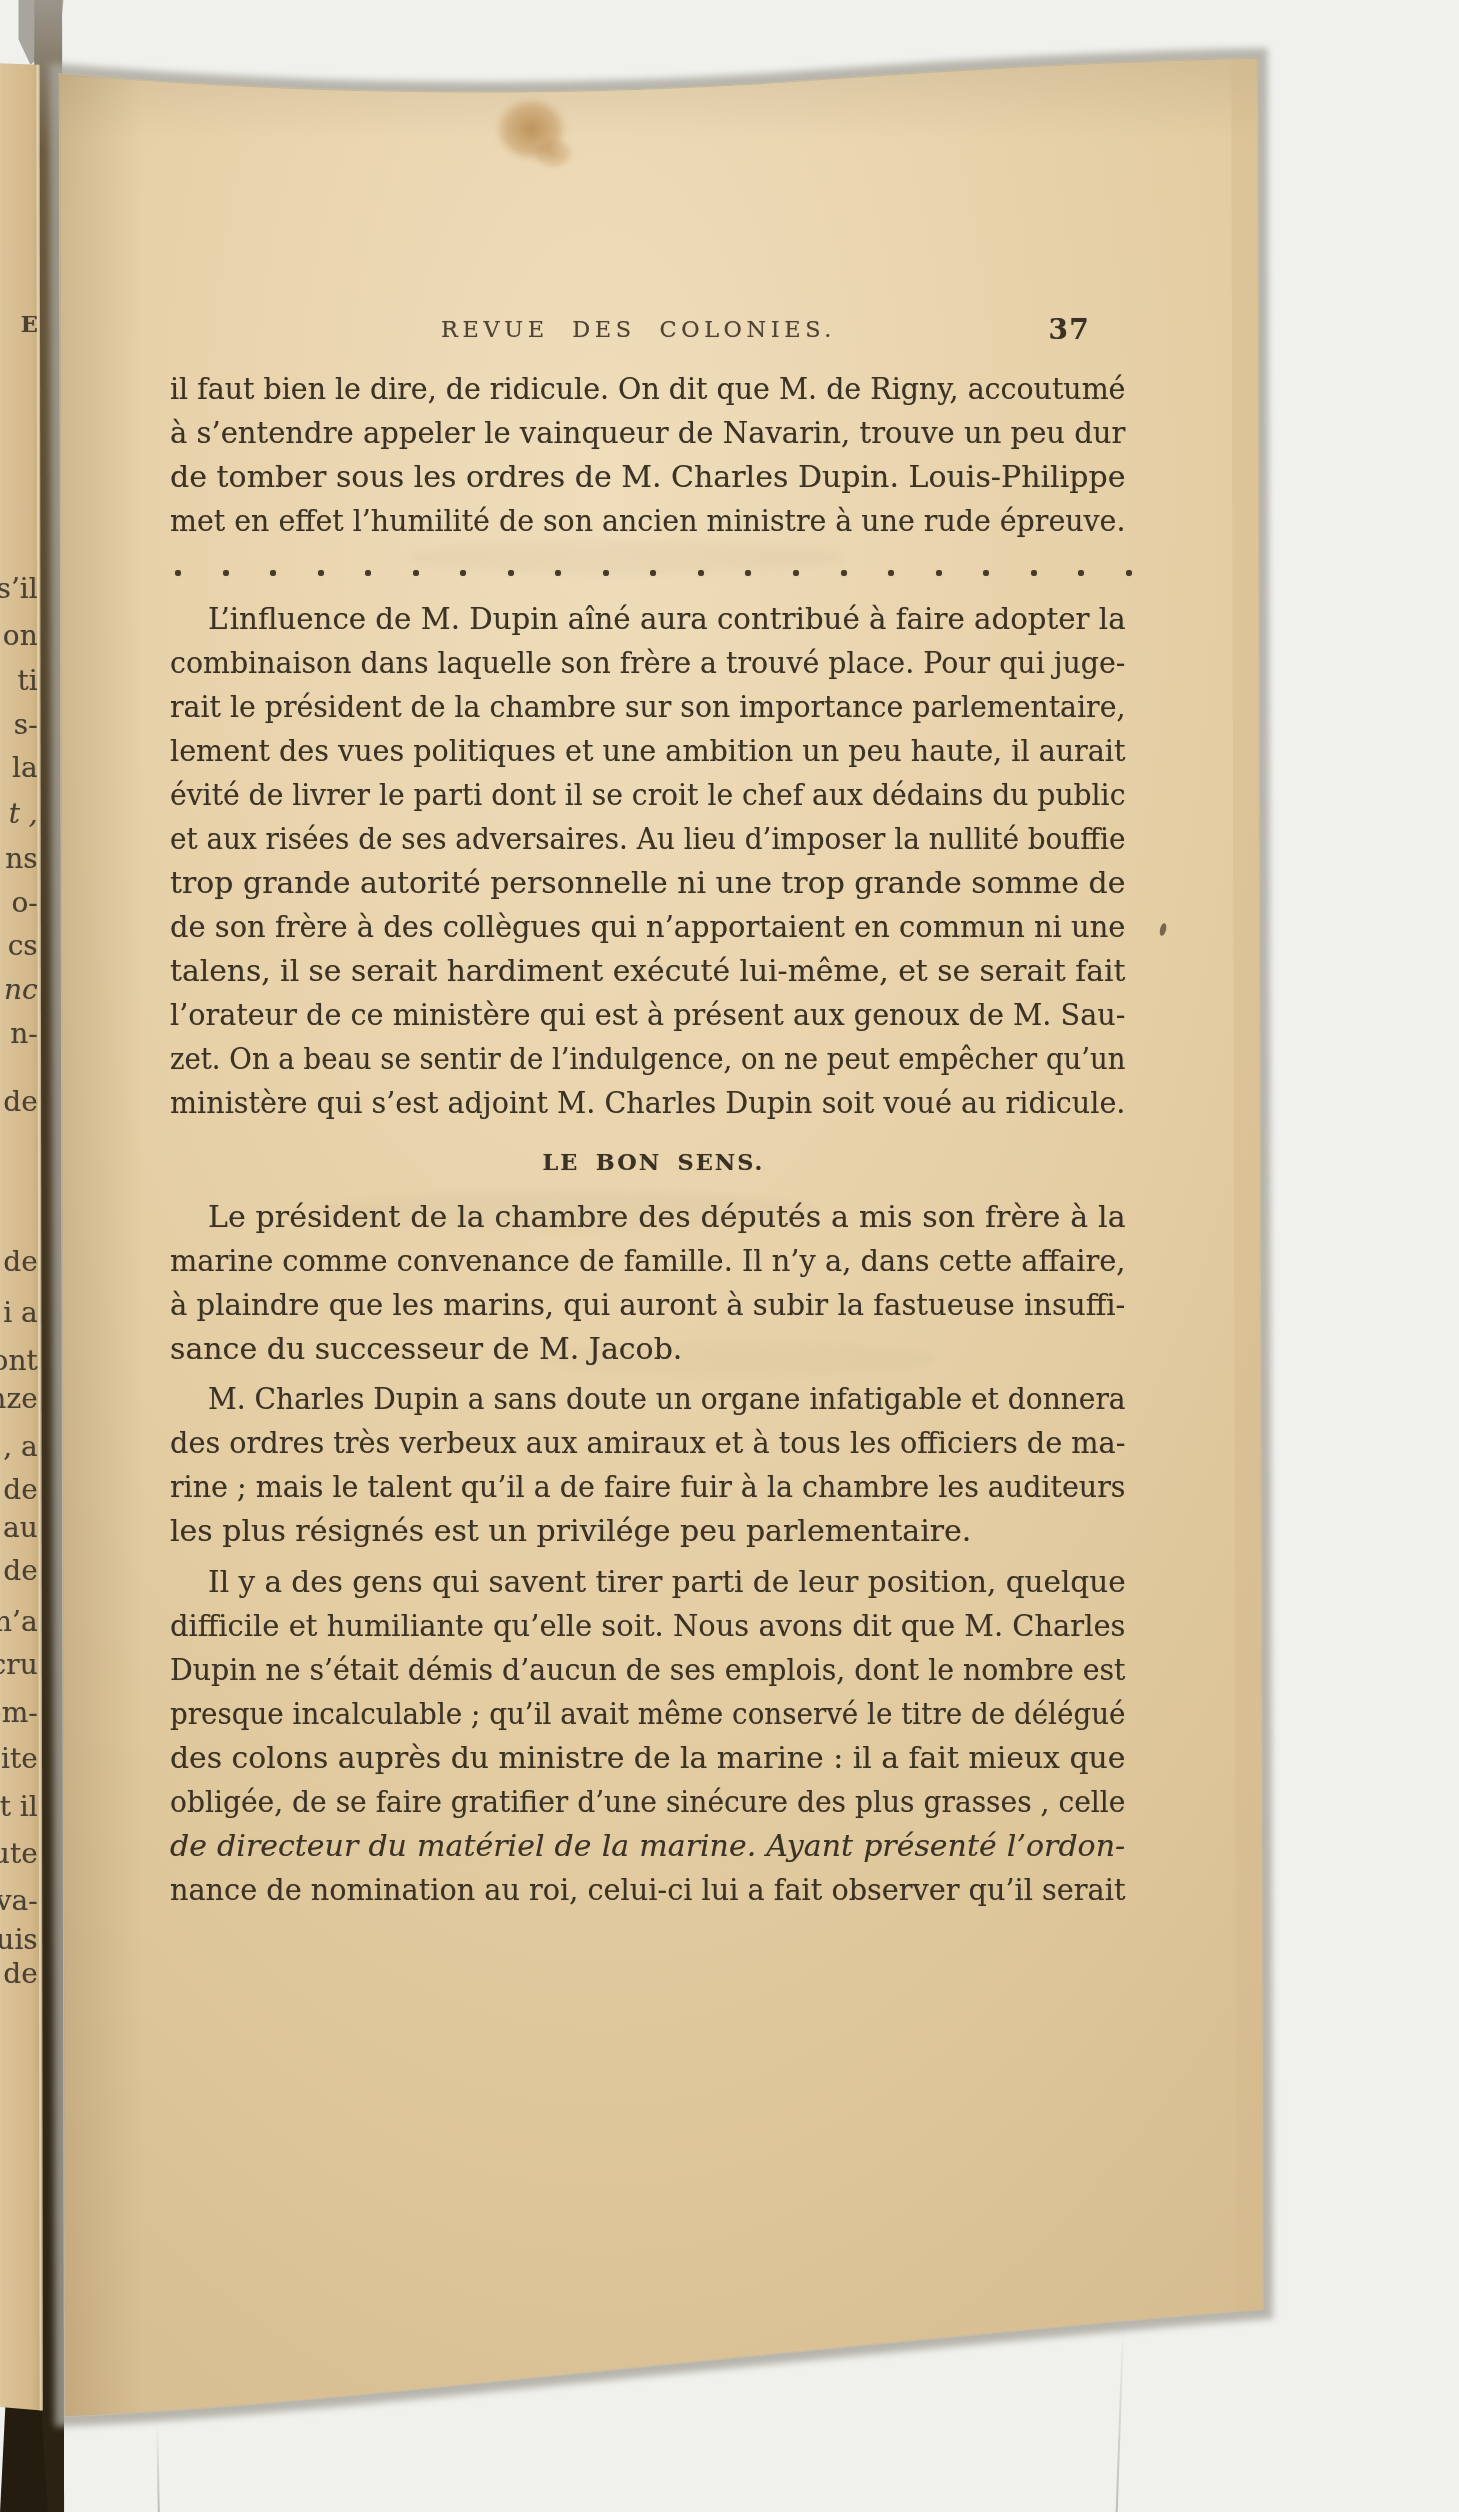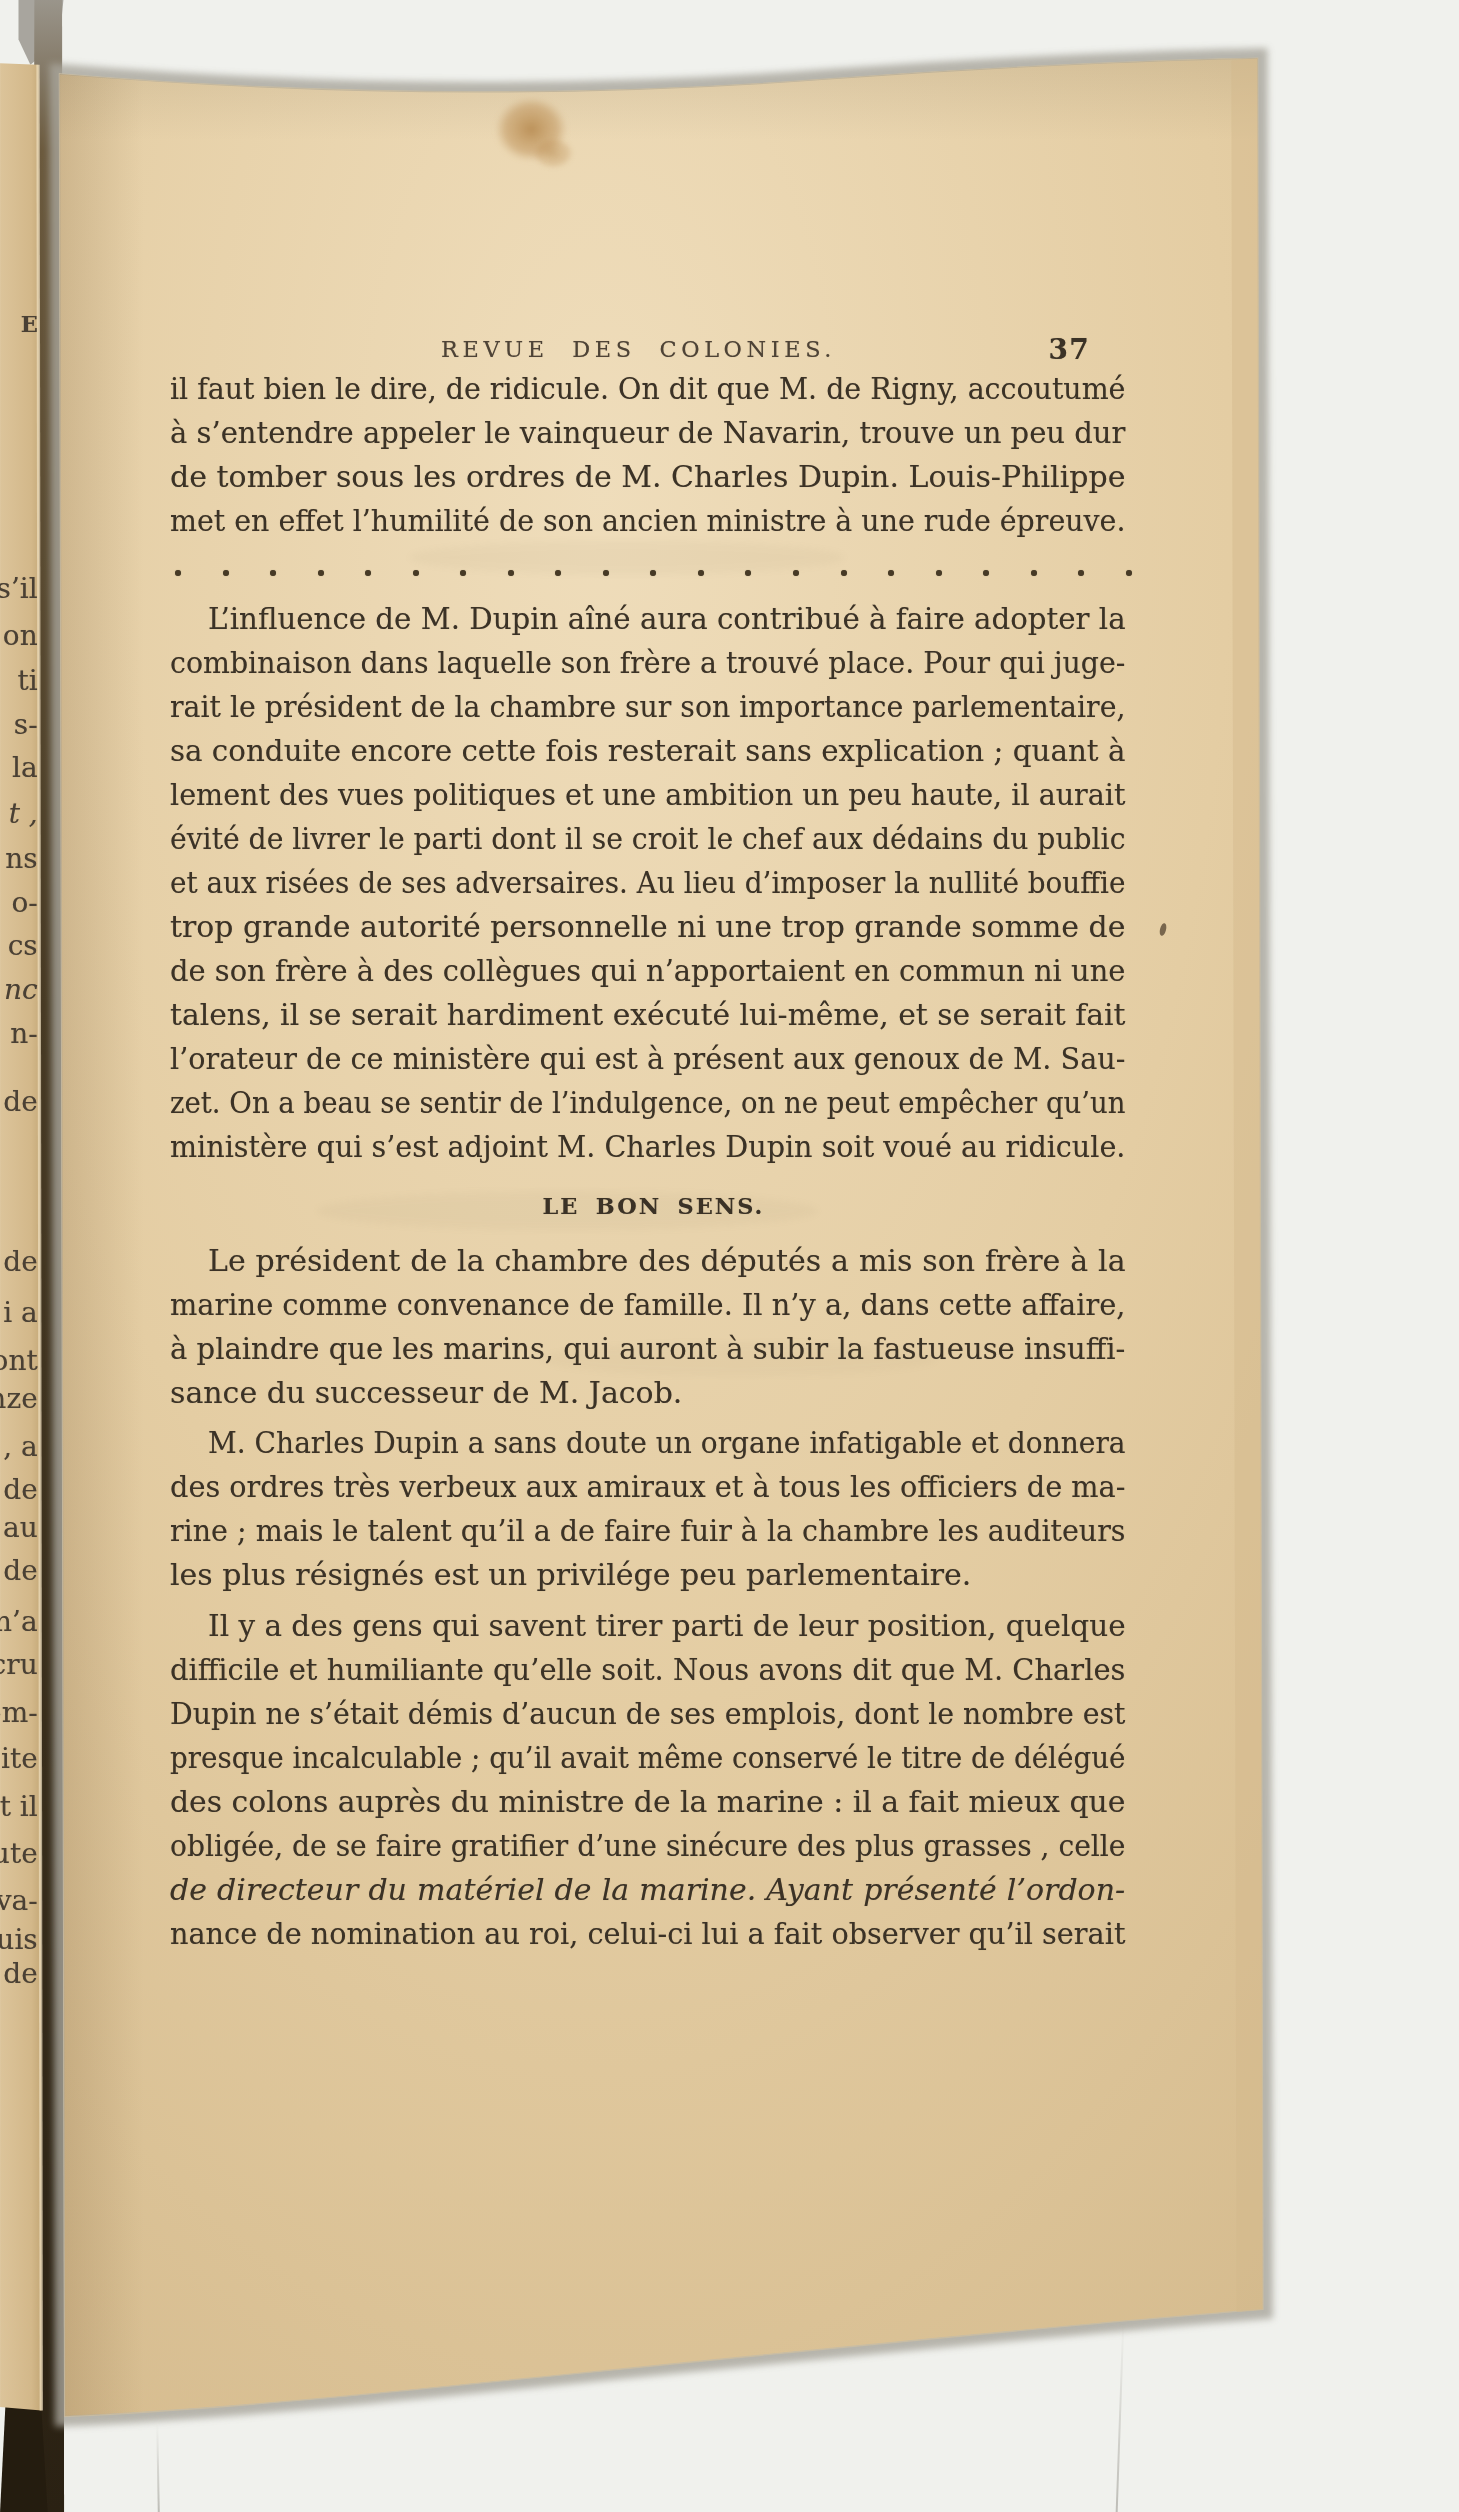--- a/index.html
+++ b/index.html
@@ -22,21 +22,21 @@
     position:absolute;right:3.3px;white-space:nowrap;
     font-size:28px;line-height:32px;color:#4a4034;
     text-shadow:0 0 0.7px rgba(74,64,52,.4);
   }
   .fragment.italic{font-style:italic;}
   .fragment.bold{font-weight:bold;font-size:22.4px;}
 
   
   .header-row{
     position:absolute;left:155px;top:311px;width:967px;height:37px;
-    text-align:center;color:var(--header-ink);margin-top:20px;
+    text-align:center;color:var(--header-ink);
   }
   .running-header{
     font-size:22.4px;line-height:37px;letter-spacing:4.6px;word-spacing:12px;
     text-shadow:0 0 0.7px rgba(78,67,54,.45);
   }
   .page-number{
     position:absolute;right:32px;top:0;font-size:28px;line-height:37px;
     font-weight:bold;color:var(--ink);letter-spacing:1.3px;
     text-shadow:0 0 0.7px rgba(59,50,38,.45);
   }
@@ -206,21 +206,20 @@
         <span class="dot"></span>
         <span class="dot"></span>
         <span class="dot"></span>
         <span class="dot"></span>
         <span class="dot"></span>
       </div>
       <div class="paragraph indented">
         <div class="text-line line-first"><span class="line-inner" style="transform: scaleX(0.974925);">L’influence de M. Dupin aîné aura contribué à faire adopter la</span></div>
         <div class="text-line"><span class="line-inner" style="transform: scaleX(0.946621);">combinaison dans laquelle son frère a trouvé place. Pour qui juge-</span></div>
         <div class="text-line"><span class="line-inner" style="transform: scaleX(0.945371);">rait le président de la chambre sur son importance parlementaire,</span></div>
-        <div class="text-line"><span class="line-inner" style="transform: scaleX(0.977818);">sa conduite encore cette fois resterait sans explication ; quant à</span></div>
         <div class="text-line"><span class="line-inner" style="transform: scaleX(0.952749);">lement des vues politiques et une ambition un peu haute, il aurait</span></div>
         <div class="text-line"><span class="line-inner" style="transform: scaleX(0.93995);">évité de livrer le parti dont il se croit le chef aux dédains du public</span></div>
         <div class="text-line"><span class="line-inner" style="transform: scaleX(0.928179);">et aux risées de ses adversaires. Au lieu d’imposer la nullité bouffie</span></div>
         <div class="text-line"><span class="line-inner" style="transform: scaleX(0.997203);">trop grande autorité personnelle ni une trop grande somme de</span></div>
         <div class="text-line"><span class="line-inner" style="transform: scaleX(0.964321);">de son frère à des collègues qui n’apportaient en commun ni une</span></div>
         <div class="text-line"><span class="line-inner" style="transform: scaleX(0.991351);">talens, il se serait hardiment exécuté lui-même, et se serait fait</span></div>
         <div class="text-line"><span class="line-inner" style="transform: scaleX(0.955477);">l’orateur de ce ministère qui est à présent aux genoux de M. Sau-</span></div>
         <div class="text-line"><span class="line-inner" style="transform: scaleX(0.917327);">zet. On a beau se sentir de l’indulgence, on ne peut empêcher qu’un</span></div>
         <div class="text-line line-last"><span class="line-inner" style="transform: scaleX(0.953107);">ministère qui s’est adjoint M. Charles Dupin soit voué au ridicule.</span></div>
       </div>

